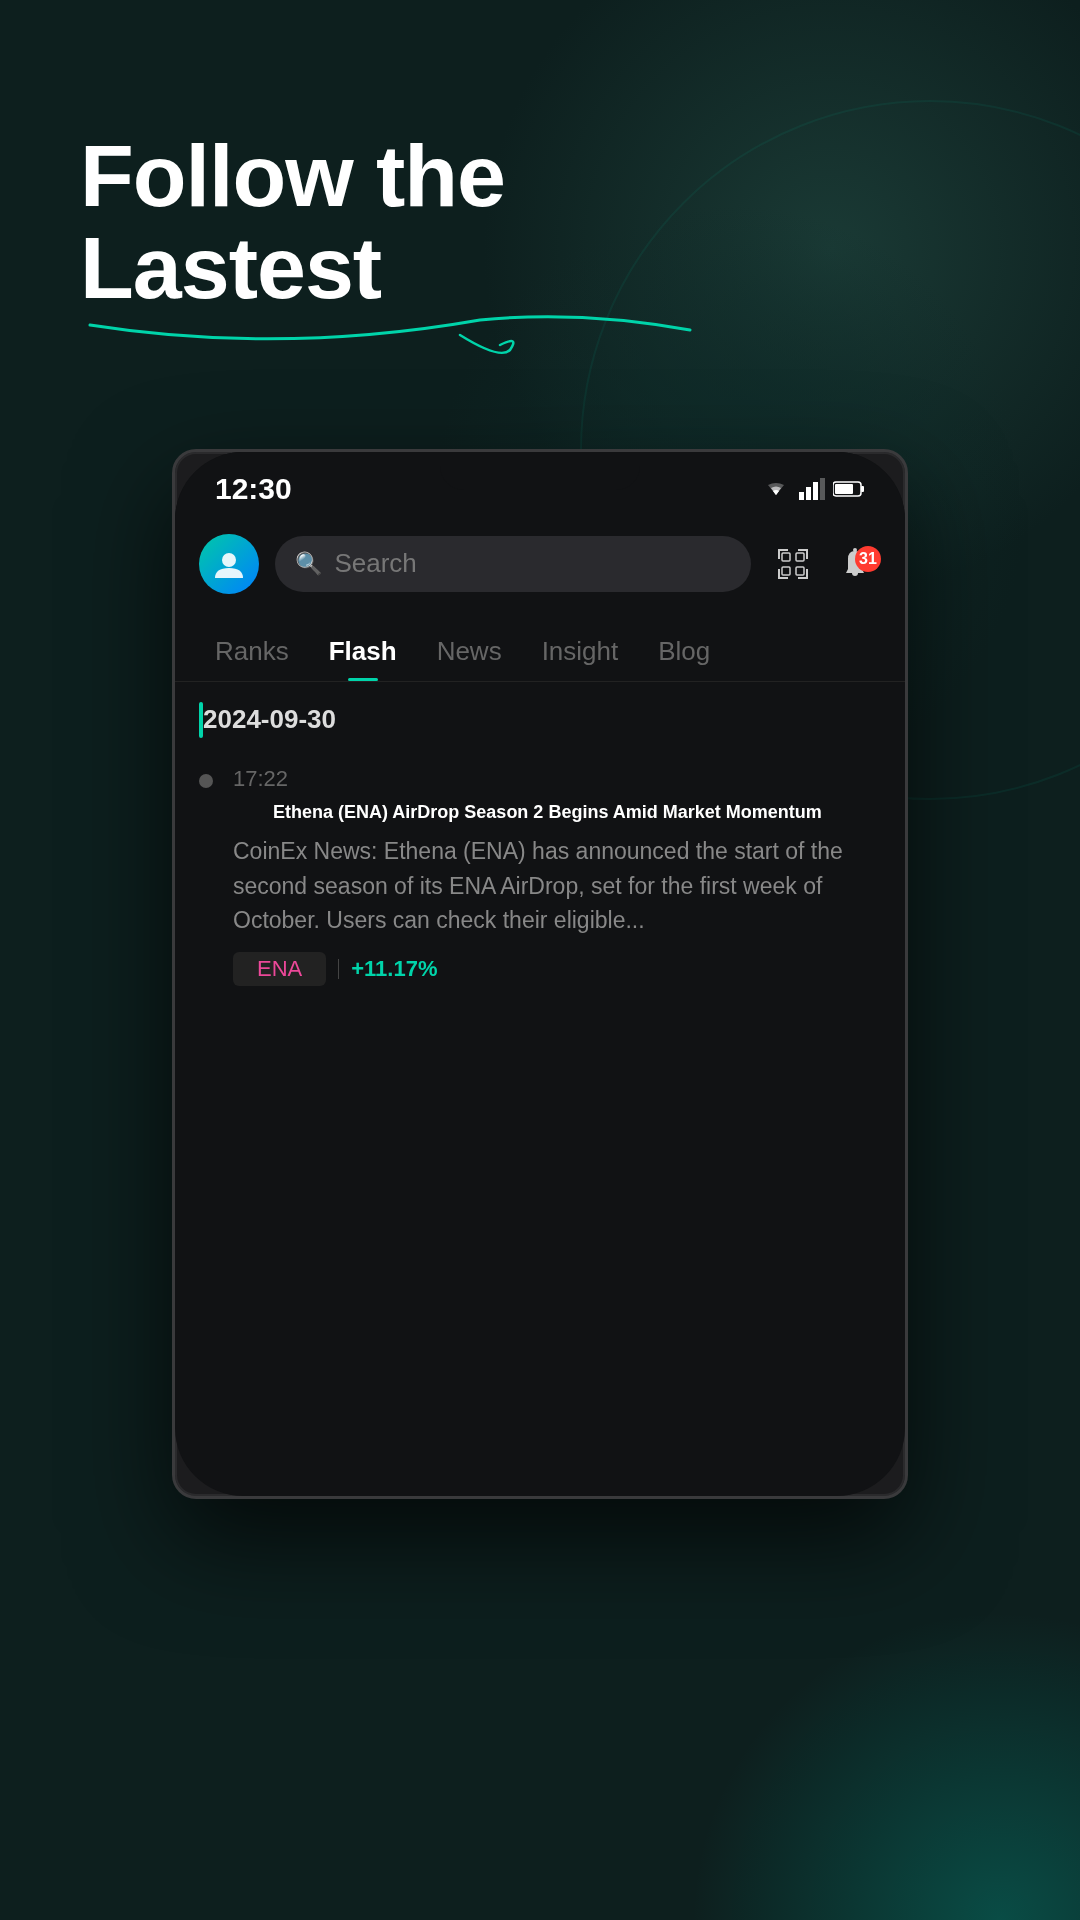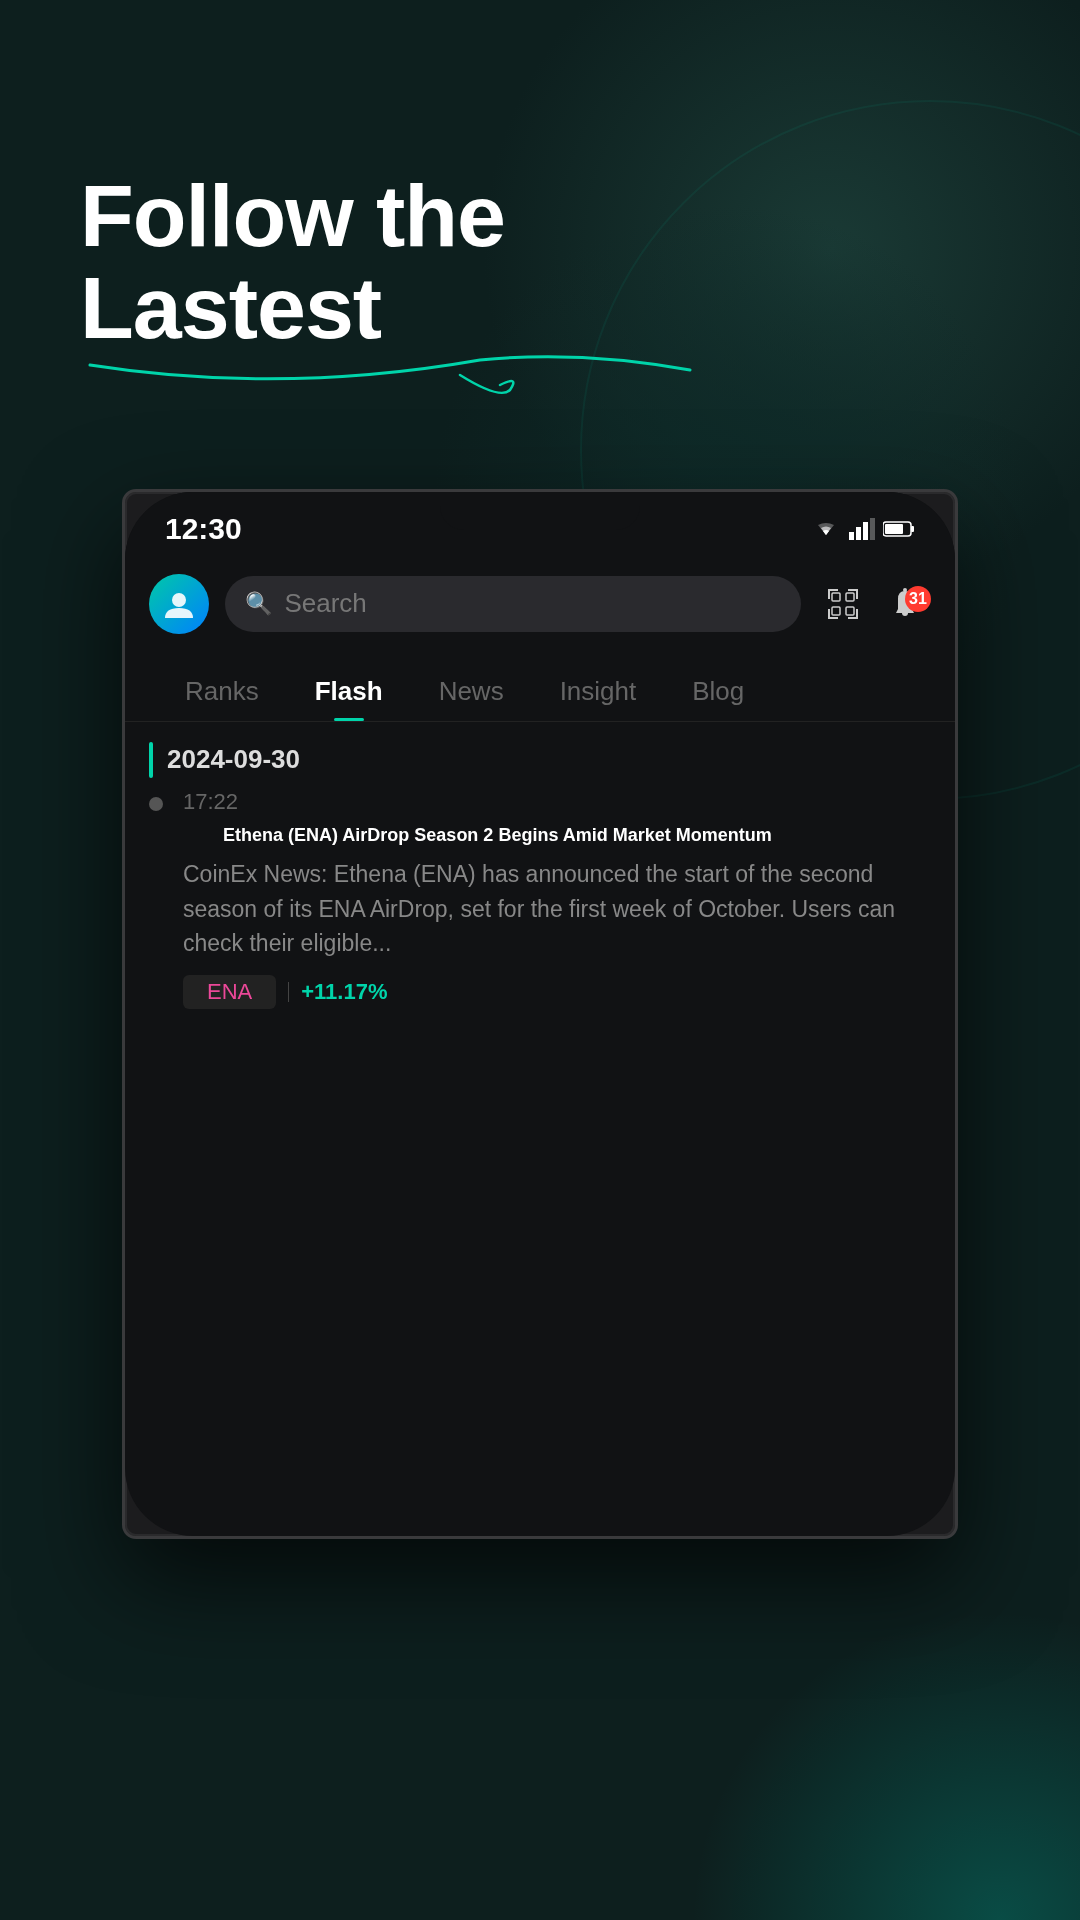--- a/index.html
+++ b/index.html
@@ -44,21 +44,20 @@
       top: 100px;
       right: -200px;
       z-index: 0;
     }
 
     
     .hero-section {
       position: relative;
       z-index: 1;
       padding: 130px 100px 60px 80px;
-      margin-top: 40px;
     }
 
     .hero-line1 {
       font-size: 88px;
       font-weight: 800;
       color: #ffffff;
       line-height: 1.05;
       letter-spacing: -1px;
     }
 
@@ -93,24 +92,24 @@
     
     .phone-container {
       position: relative;
       z-index: 2;
       display: flex;
       justify-content: center;
       margin-top: 20px;
     }
 
     .phone-outer {
-      width: 836px;
+      width: 736px;
       height: 1050px;
       background: #1c1c1e;
-      border-radius: 14px;
+      border-radius: 24px;
       border: 3px solid #3a3a3c;
       position: relative;
       overflow: hidden;
       box-shadow: 0 40px 100px rgba(0,0,0,0.7), inset 0 0 0 2px #2a2a2c;
     }
 
     
     .phone-btn-left-1 {
       position: absolute;
       left: -5px;
@@ -281,22 +280,22 @@
       height: 26px;
       border-radius: 50%;
       display: flex;
       align-items: center;
       justify-content: center;
     }
 
     
     .nav-tabs {
       display: flex;
-      padding: 10px 24px 0 40px;
-      gap: 16px;
+      padding: 10px 24px 0 20px;
+      gap: 0;
       background: #111214;
       border-bottom: 1px solid #222;
     }
 
     .nav-tab {
       padding: 14px 20px;
       font-size: 26px;
       color: #666;
       font-weight: 500;
       position: relative;
@@ -322,22 +321,21 @@
 
     
     .feed {
       padding: 20px 24px;
       overflow: hidden;
     }
 
     .date-header {
       display: flex;
       align-items: center;
-      gap: 14px;
-      margin-bottom: 11px;
+      margin-bottom: 28px;
     }
 
     .date-bar {
       width: 4px;
       height: 36px;
       background: #00d4aa;
       border-radius: 2px;
     }
 
     .date-text {

